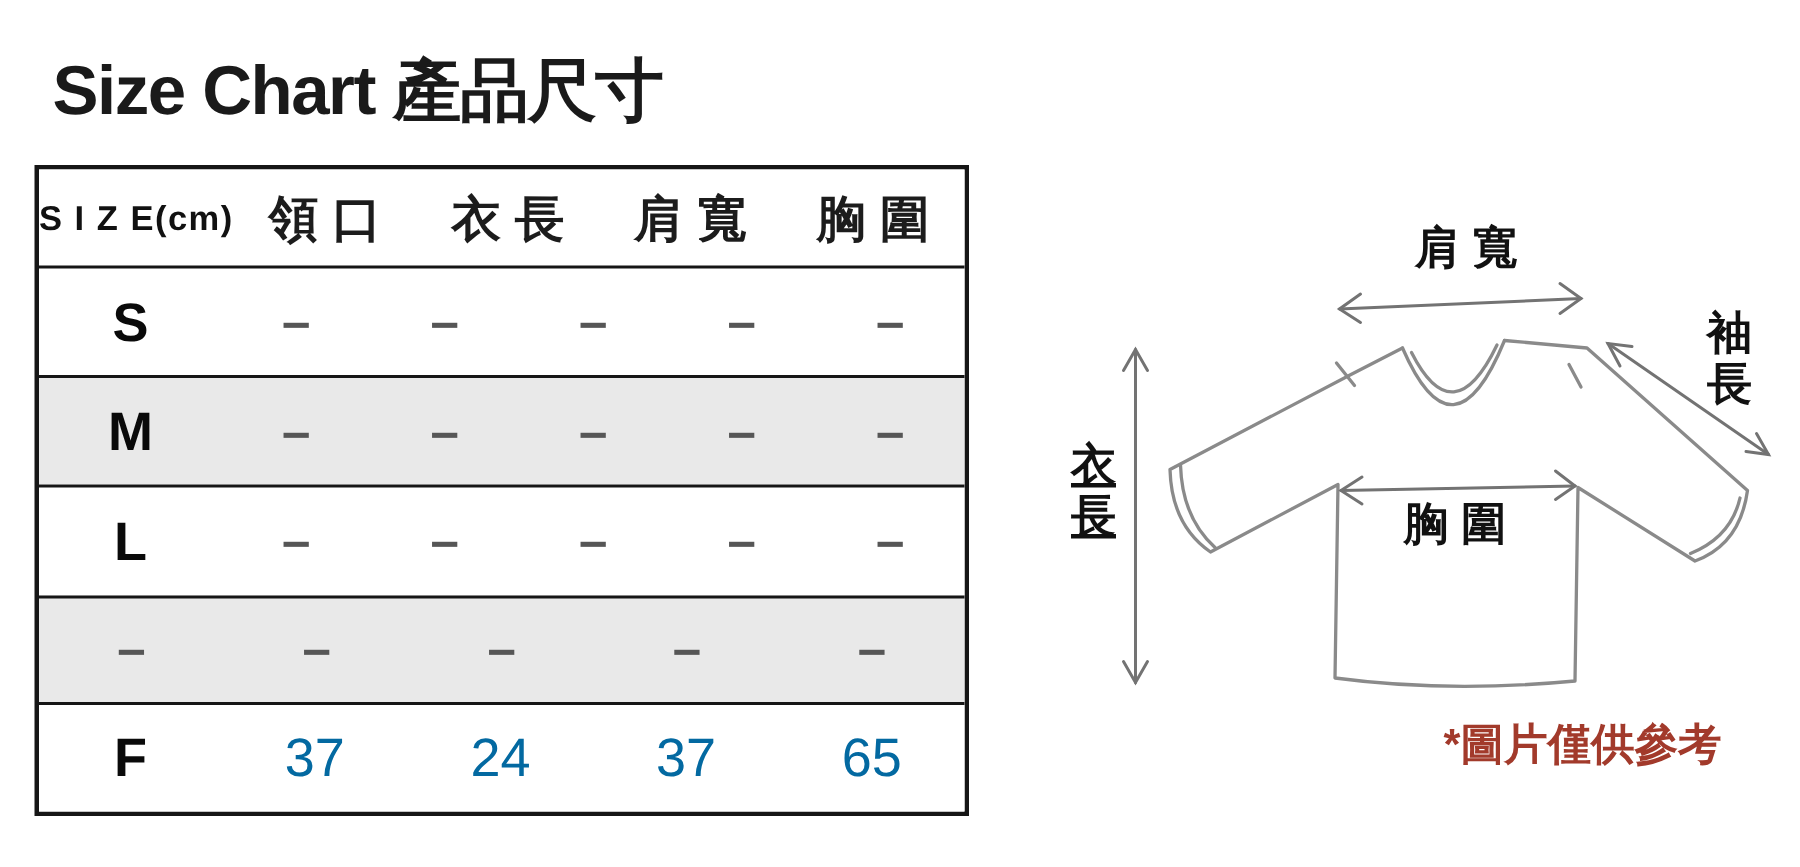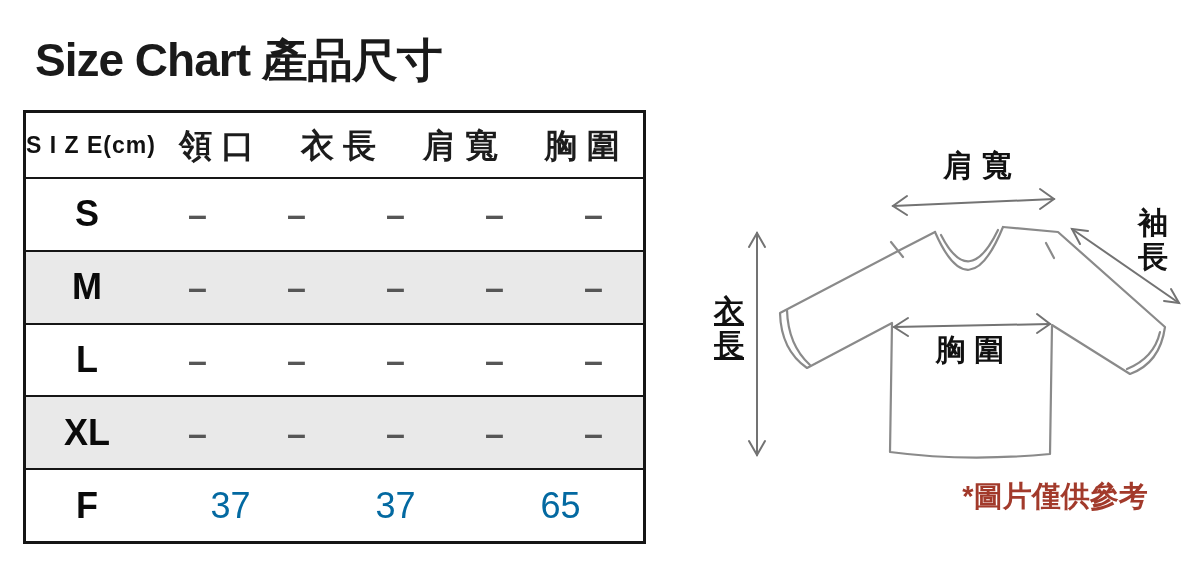--- a/index.html
+++ b/index.html
@@ -109,30 +109,30 @@
       </div>
       <div class="trow">
         <div class="cell size-cell">L</div>
         <div class="cell dash">–</div>
         <div class="cell dash">–</div>
         <div class="cell dash">–</div>
         <div class="cell dash">–</div>
         <div class="cell dash">–</div>
       </div>
       <div class="trow shaded" style="background: rgb(233, 233, 233);">
-        <div class="cell size-cell">XL</div>
         <div class="cell dash">–</div>
         <div class="cell dash">–</div>
         <div class="cell dash">–</div>
         <div class="cell dash">–</div>
         <div class="cell dash">–</div>
       </div>
       <div class="trow">
         <div class="cell size-cell">F</div>
         <div class="cell">37</div>
+        <div class="cell">24</div>
         <div class="cell">37</div>
         <div class="cell">65</div>
       </div>
     </div>
 
   <div class="diagram">
     <svg width="500" height="340" viewBox="700 140 500 340" xmlns="http://www.w3.org/2000/svg">
 
       <g stroke="#8a8a8a" stroke-width="2.2" fill="none" stroke-linejoin="round" stroke-linecap="round">
         <path d="M935,232 L900,250 L780,313 Q781,350 807,368 L892,323 L890,452 Q965,462 1050,454 L1052,325 L1130,374 Q1160,363 1165,327 L1058,232 L1003,227"></path>

